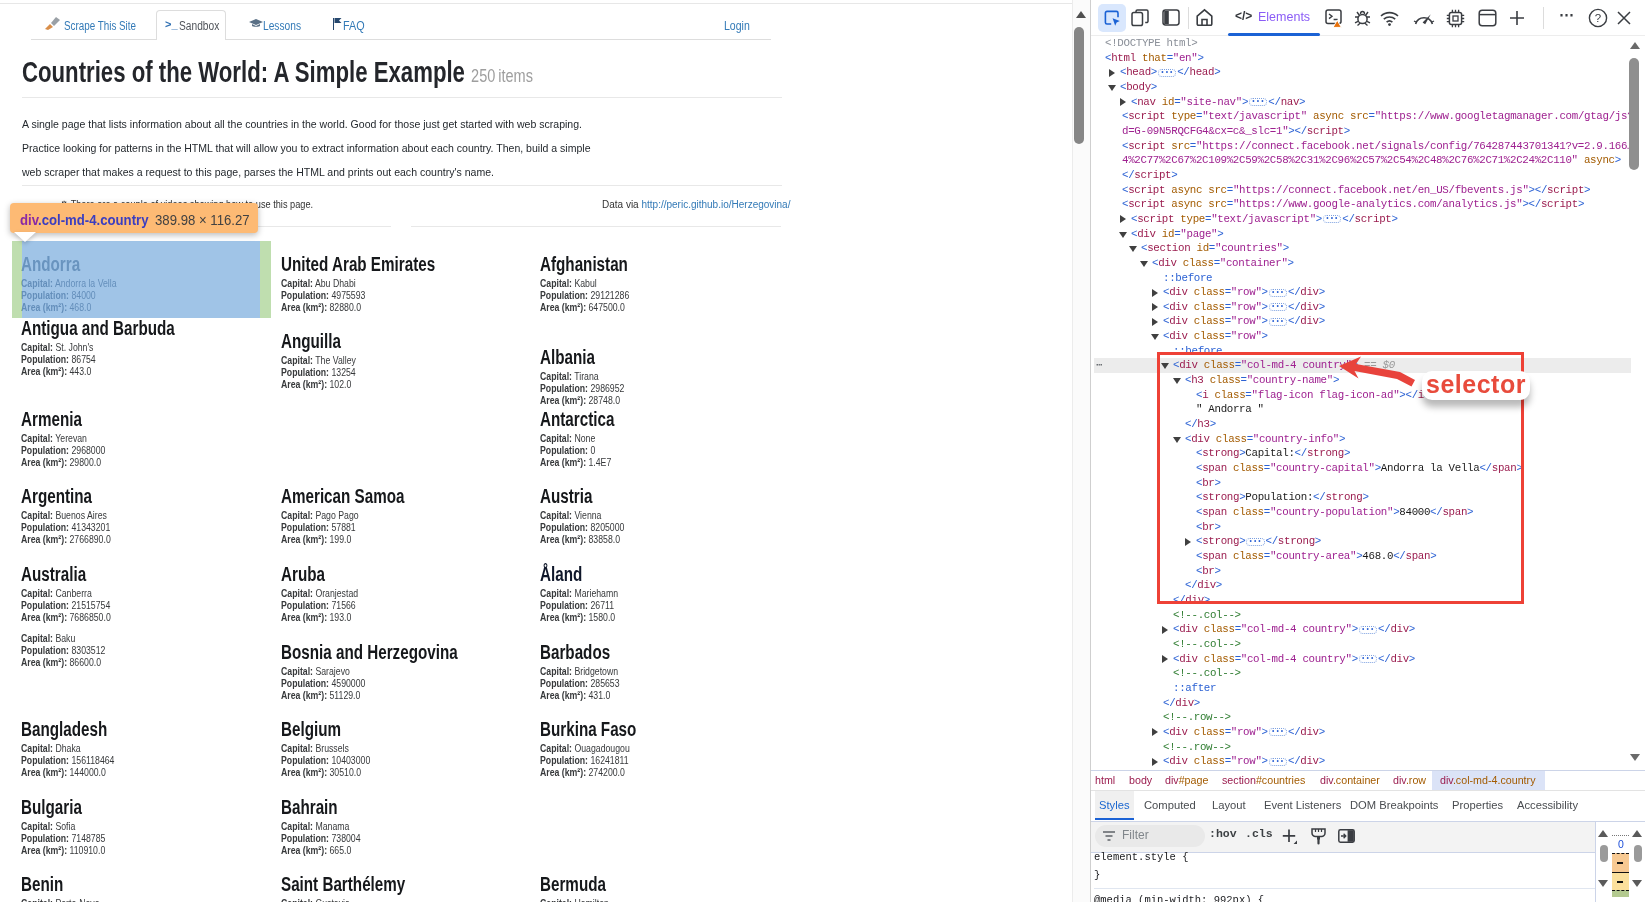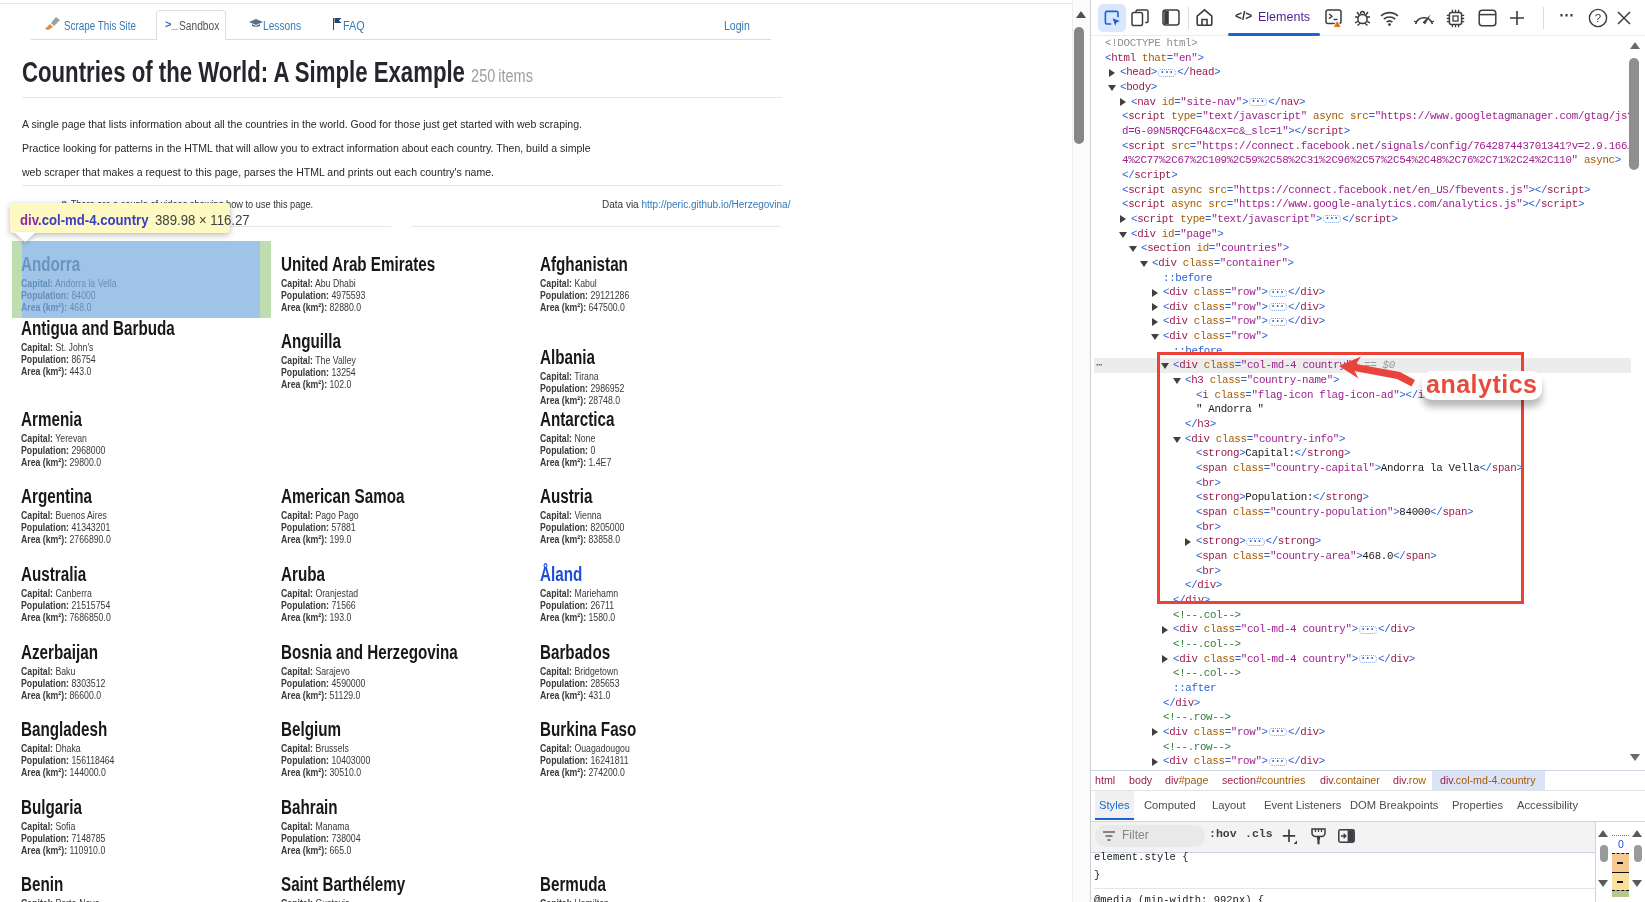--- a/index.html
+++ b/index.html
@@ -22,21 +22,21 @@
 .blue{color:#337ab7}
 
 .cell{position:absolute;width:248px;color:#222}
 .cell h3{font-weight:bold;font-size:19.5px;color:#16181b;line-height:20px;margin:0;white-space:nowrap}
 .cell .info{margin-top:3px;font-size:11.2px;line-height:12.1px;color:#37393b;white-space:nowrap}
 .cell .info b{font-weight:bold}
 
 .hlblue{position:absolute;background:rgba(101,160,217,.62)}
 .hlgreen{position:absolute;background:rgba(139,195,109,.55)}
 
-.tip{position:absolute;left:10px;top:203px;width:220px;height:30px;background:#fef9c3;border-radius:4px;box-shadow:0 2px 6px rgba(0,0,0,.28);z-index:30}
+.tip{position:absolute;left:10px;top:203px;width:248px;height:30px;background:#fdba74;border-radius:4px;box-shadow:0 2px 6px rgba(0,0,0,.28);z-index:30}
 .tip .txt{position:absolute;left:17px;top:7px;font-size:14px;font-weight:bold;white-space:nowrap}
 .tip .sz{color:#424242;font-weight:normal}
 .tipptr{position:absolute;left:14px;top:232px;width:0;height:0;border-left:11px solid transparent;border-right:11px solid transparent;border-top:10px solid #fff;z-index:31;filter:drop-shadow(0 2px 2px rgba(0,0,0,.2))}
 
 #pagesb{position:absolute;left:1072px;top:0;width:18px;height:902px;background:#fbfbfb;border-left:1px solid #ececec}
 .sbthumb{position:absolute;background:#8f8f8f;border-radius:5px}
 .tri-up{width:0;height:0;border-left:5px solid transparent;border-right:5px solid transparent;border-bottom:7px solid #5a5a5a;position:absolute}
 .tri-dn{width:0;height:0;border-left:5px solid transparent;border-right:5px solid transparent;border-top:7px solid #5a5a5a;position:absolute}
 
 #dt{position:absolute;left:1090px;top:0;width:555px;height:902px;background:#fff;border-left:1px solid #cfcfcf}
@@ -144,25 +144,24 @@
       </div>
 <div class="cell" style="left:21.0px;top:550.9px">
         <h3 style="padding-top:13px;color:#16181b"><span class="sx" style="transform:scaleX(0.78)">Australia</span></h3>
         <div class="info" style="color:#37393b"><span class="sx" style="transform:scaleX(0.78)"><b>Capital:</b> Canberra<br><b>Population:</b> 21515754<br><b>Area (km²):</b> 7686850.0</span></div>
       </div>
 <div class="cell" style="left:280.5px;top:550.9px">
         <h3 style="padding-top:13px;color:#16181b"><span class="sx" style="transform:scaleX(0.78)">Aruba</span></h3>
         <div class="info" style="color:#37393b"><span class="sx" style="transform:scaleX(0.78)"><b>Capital:</b> Oranjestad<br><b>Population:</b> 71566<br><b>Area (km²):</b> 193.0</span></div>
       </div>
 <div class="cell" style="left:540.0px;top:550.9px">
-        <h3 style="padding-top:13px;color:#1d4ed8"><span class="sx" style="transform:scaleX(0.78)">Åland</span></h3>
+        <h3 style="padding-top:13px;color:#0f172a"><span class="sx" style="transform:scaleX(0.78)">Åland</span></h3>
         <div class="info" style="color:#37393b"><span class="sx" style="transform:scaleX(0.78)"><b>Capital:</b> Mariehamn<br><b>Population:</b> 26711<br><b>Area (km²):</b> 1580.0</span></div>
       </div>
 <div class="cell" style="left:21.0px;top:628.5px">
-        <h3 style="padding-top:13px;color:#16181b"><span class="sx" style="transform:scaleX(0.78)">Azerbaijan</span></h3>
         <div class="info" style="color:#37393b"><span class="sx" style="transform:scaleX(0.78)"><b>Capital:</b> Baku<br><b>Population:</b> 8303512<br><b>Area (km²):</b> 86600.0</span></div>
       </div>
 <div class="cell" style="left:280.5px;top:628.5px">
         <h3 style="padding-top:13px;color:#16181b"><span class="sx" style="transform:scaleX(0.78)">Bosnia and Herzegovina</span></h3>
         <div class="info" style="color:#37393b"><span class="sx" style="transform:scaleX(0.78)"><b>Capital:</b> Sarajevo<br><b>Population:</b> 4590000<br><b>Area (km²):</b> 51129.0</span></div>
       </div>
 <div class="cell" style="left:540.0px;top:628.5px">
         <h3 style="padding-top:13px;color:#16181b"><span class="sx" style="transform:scaleX(0.78)">Barbados</span></h3>
         <div class="info" style="color:#37393b"><span class="sx" style="transform:scaleX(0.78)"><b>Capital:</b> Bridgetown<br><b>Population:</b> 285653<br><b>Area (km²):</b> 431.0</span></div>
       </div>
@@ -227,21 +226,21 @@
           <rect x="1" y="1" width="16" height="15" rx="2.4" fill="none" stroke="#3a3d42" stroke-width="1.5"></rect>
           <path d="M2.2 2 h4.6 v13 H2.2 Z" fill="#3a3d42"></path>
         </svg>
 <div style="position:absolute;left:97px;top:7px;width:1px;height:22px;background:#dcdcdc"></div>
 <svg class="abs" style="left:104px;top:8px" width="19" height="19" viewBox="0 0 19 19">
           <path d="M2.2 8.2 L9.5 1.8 L16.8 8.2 V16 a1.2 1.2 0 0 1 -1.2 1.2 H3.4 A1.2 1.2 0 0 1 2.2 16 Z M7 17 v-5.5 h5 V17" fill="none" stroke="#3a3d42" stroke-width="1.6"></path>
         </svg>
 <div class="abs" style="left:137px;top:0;width:92px;height:33px;background:#fff"></div>
 <div class="abs" style="left:137px;top:33px;width:92px;height:3px;background:#1b62d5;border-radius:2px"></div>
 <div class="abs" style="left:144px;top:9px;font-size:12px;font-weight:bold;color:#33363b">&lt;/&gt;</div>
-<div class="abs" style="left:167px;top:10px;font-size:12.5px;color:#4c1d95">Elements</div>
+<div class="abs" style="left:167px;top:10px;font-size:12.5px;color:#8b5cf6">Elements</div>
 <svg class="abs" style="left:234px;top:9px" width="20" height="19" viewBox="0 0 20 19">
           <rect x="1" y="1" width="15" height="13.4" rx="2" fill="none" stroke="#3a3d42" stroke-width="1.5"></rect>
           <path d="M4 5 l3 2.3 L4 9.6 M8.6 10.5 h4" fill="none" stroke="#3a3d42" stroke-width="1.4"></path>
           <path d="M12.2 11.2 L16.4 18.4 H8 Z" fill="#e8710a" stroke="#fff" stroke-width="1"></path>
         </svg>
 <svg class="abs" style="left:262px;top:9px" width="19" height="18" viewBox="0 0 19 18">
           <circle cx="9.5" cy="10" r="4.6" fill="none" stroke="#3a3d42" stroke-width="1.5"></circle>
           <path d="M6.5 6.5 L4 3 M12.5 6.5 L15 3 M2 8 h3.2 M13.8 8 H17 M2 13.8 l3 -1.4 M14 12.4 l3 1.4 M4.5 16.5 l2.5 -2.2 M12 14.3 l2.5 2.2 M7.5 5 c0 -3.4 4 -3.4 4 0" fill="none" stroke="#3a3d42" stroke-width="1.4"></path>
         </svg>
 <svg class="abs" style="left:288px;top:10px" width="21" height="16" viewBox="0 0 21 16">
@@ -401,15 +400,15 @@
 <div class="sbthumb" style="left:1600px;top:845px;width:8px;height:17px;background:#9a9a9a"></div>
 <div class="tri-dn" style="left:1598px;top:880px"></div>
 <div class="tri-up" style="left:1632px;top:830px"></div>
 <div class="sbthumb" style="left:1634px;top:845px;width:8px;height:17px;background:#9a9a9a"></div>
 <div class="tri-dn" style="left:1632px;top:880px"></div>
 
 <div id="redbox"></div>
 <svg class="abs" style="left:1330px;top:350px;z-index:42" width="110" height="45" viewBox="0 0 110 45">
       <path d="M9 16 L31 6.5 L26 14 L70 22 L85 30 L81.5 36.5 L67 29 L24.5 21 L28.5 28.5 Z" fill="#e8433c"></path>
     </svg>
-<div id="sellabel">analytics</div>
+<div id="sellabel">selector</div>
 
 </div>
 
 </body></html>

